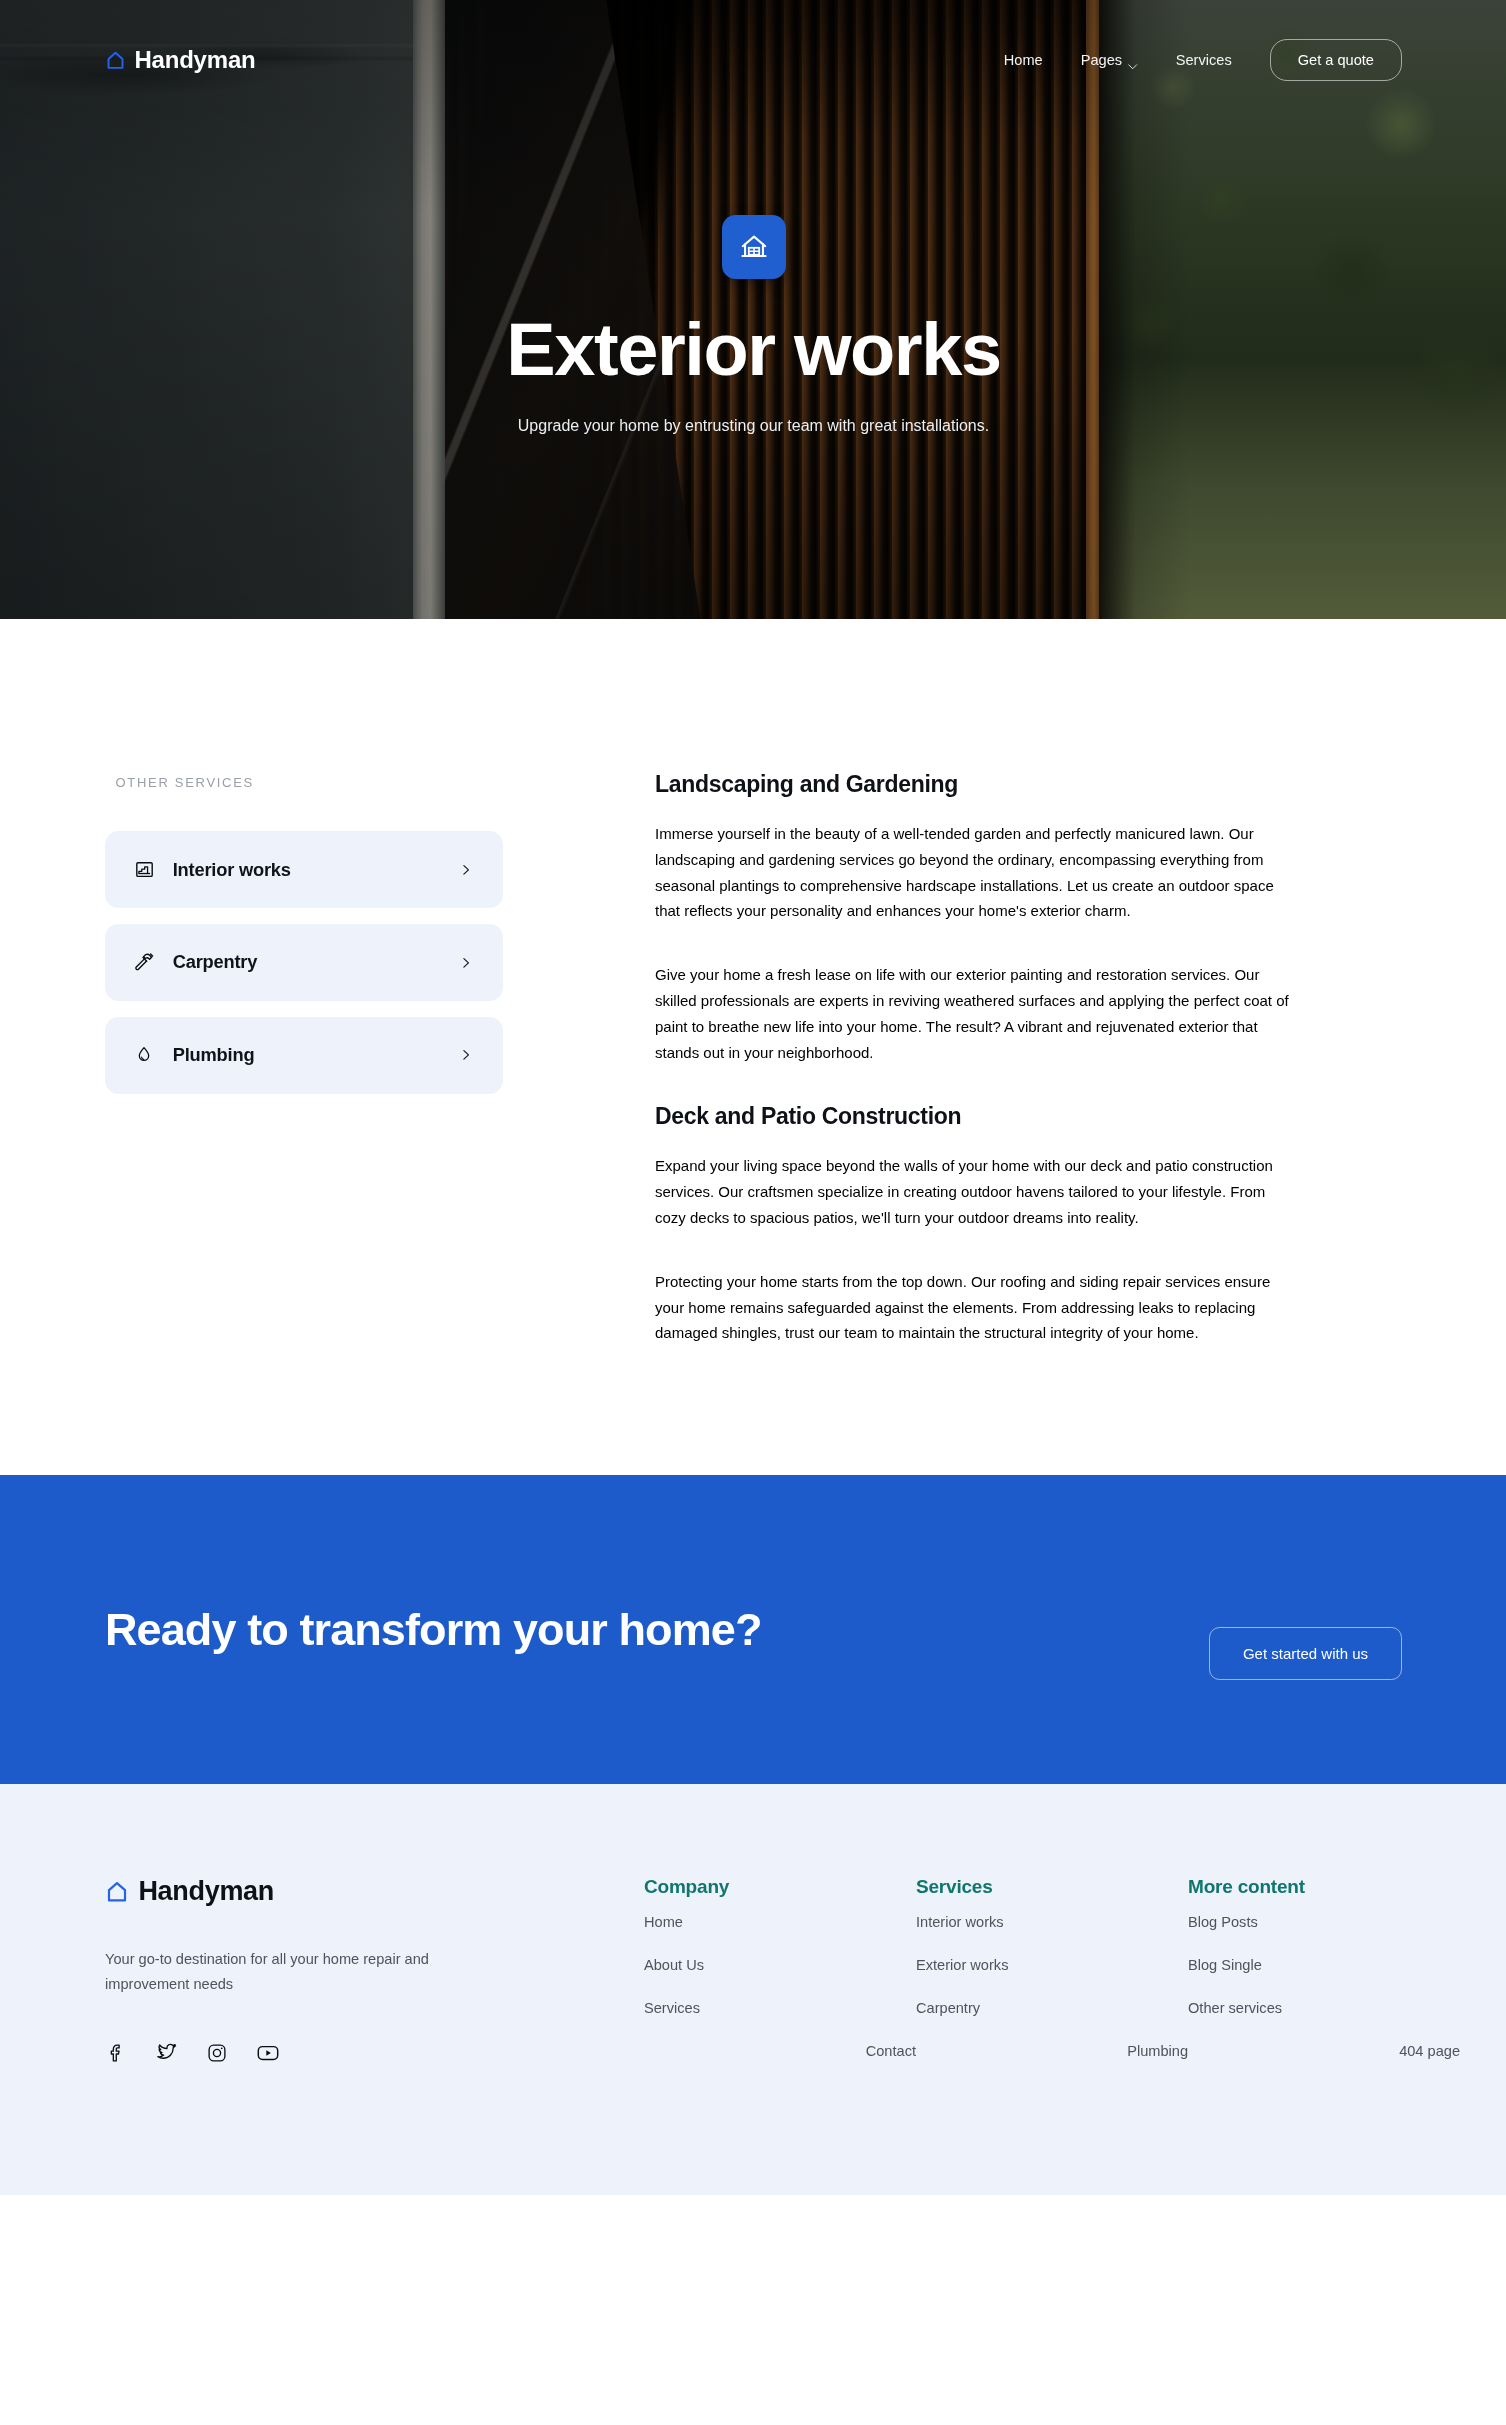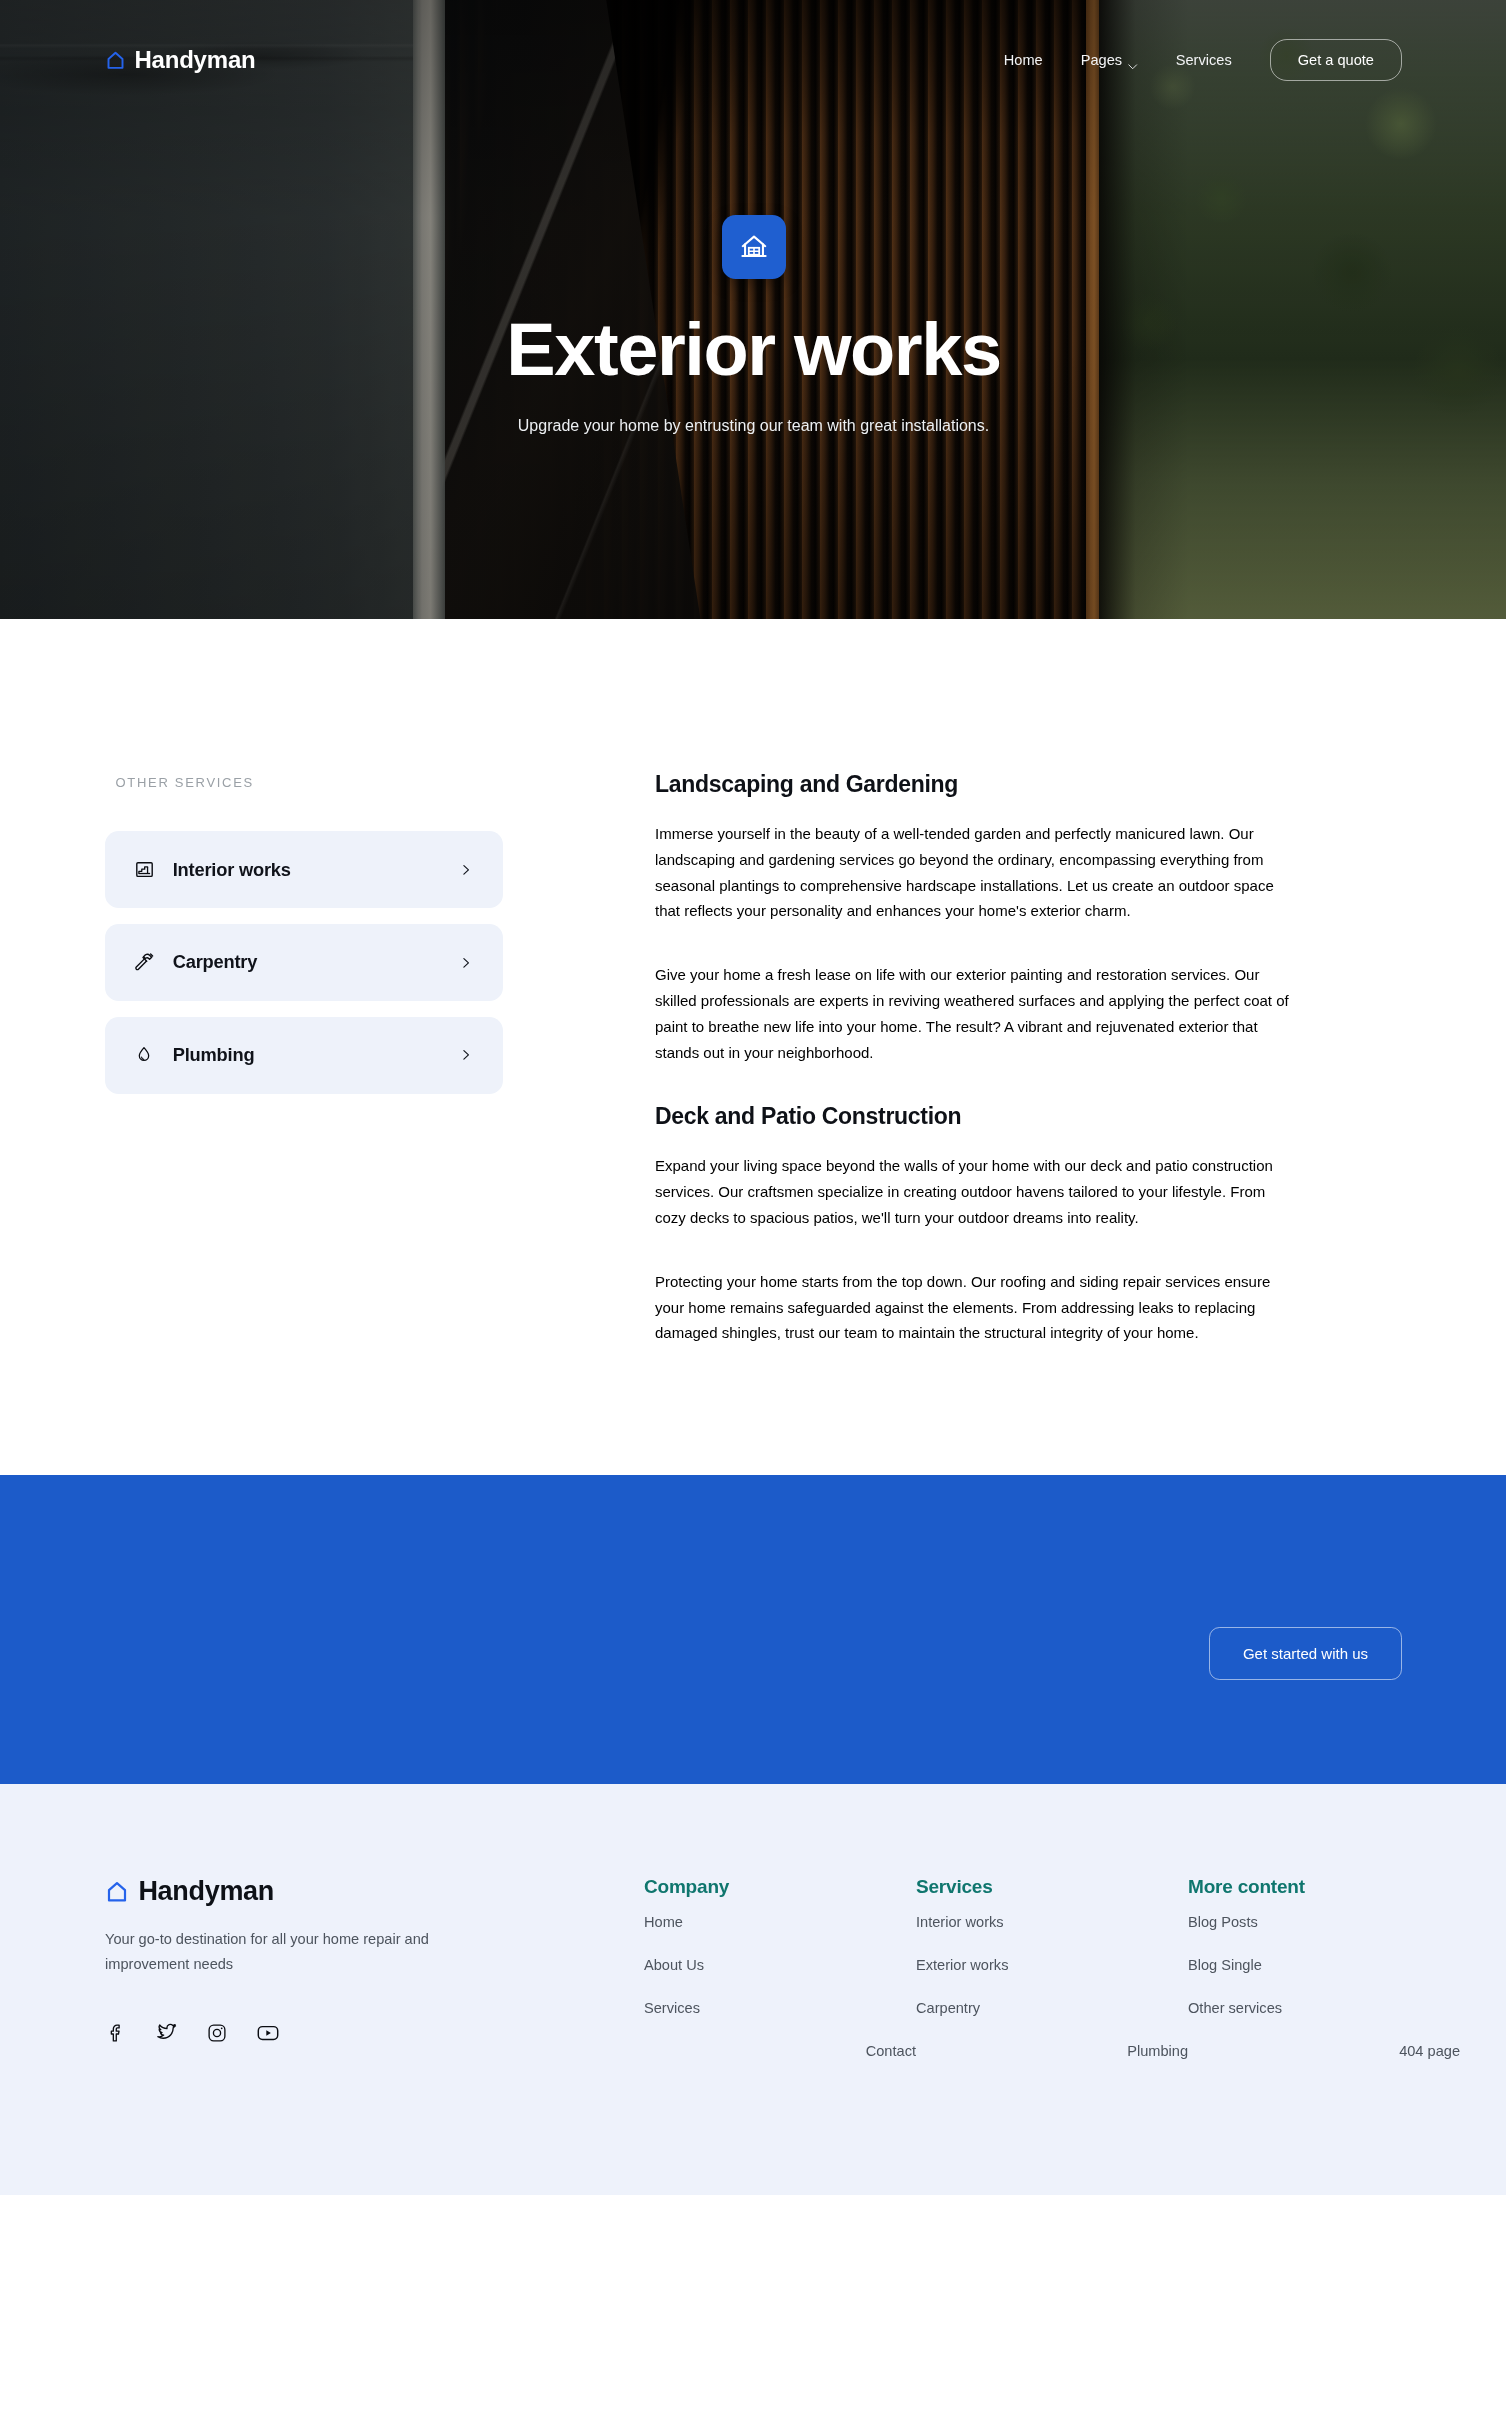--- a/index.html
+++ b/index.html
@@ -197,21 +197,21 @@
     white-space: nowrap;
     margin-top: 48px;
   }
 
   
   .footer { width: 1507px; min-height: 411px; background: #eef2fb; padding: 92px 105px 0 105px; display: flex; }
   .f-brandcol { width: 539px; flex: 0 0 539px; }
   .f-brand { display: flex; align-items: center; gap: 9.4px; }
   .f-brand-mark { width: 24px; height: 24px; display:block; }
   .f-brand-name { font-size: 27px; font-weight: 600; color: #0e1117; letter-spacing: -0.3px; }
-  .f-tag { margin-top: 20px; font-size: 14.6px; line-height: 1.73; color: #4d545e; max-width: 398px; }
+  .f-tag { margin-top: 40px; font-size: 14.6px; line-height: 1.73; color: #4d545e; max-width: 398px; }
   .f-social { margin-top: 43px; display: flex; align-items: center; gap: 28px; }
   .f-social svg { display: block; cursor: pointer; }
   .f-col { width: 272px; flex: 0 0 272px; }
   .f-col-title { font-size: 19px; font-weight: 700; color: #0f766e; letter-spacing: -0.2px; margin-bottom: 16px; }
   .f-link { display: block; font-size: 14.6px; color: #4d545e; margin-bottom: 27px; cursor: pointer; }
   .f-link:last-child { margin-bottom: 14px; text-align: right; }
 </style>
 </head>
 <body>
 
@@ -336,20 +336,21 @@
     <h2 class="sec-title">Deck and Patio Construction</h2>
     <p class="sec-body">Expand your living space beyond the walls of your home with our deck and patio construction services. Our craftsmen specialize in creating outdoor havens tailored to your lifestyle. From cozy decks to spacious patios, we'll turn your outdoor dreams into reality.</p>
 
     <p class="sec-body last">Protecting your home starts from the top down. Our roofing and siding repair services ensure your home remains safeguarded against the elements. From addressing leaks to replacing damaged shingles, trust our team to maintain the structural integrity of your home.</p>
   </div>
 </section>
 
 <div class="content-spacer"></div>
 
 <section class="cta">
+  <h2 class="cta-title">Ready to transform your home?</h2>
   <button class="cta-btn">Get started with us</button>
 </section>
 
 <footer class="footer">
 
   <div class="f-brandcol">
     <div class="f-brand">
       <span class="f-brand-mark">
         <svg width="24" height="24" viewBox="0 0 24 24" fill="none">
           <path d="M12 3.2 20 10.2V20.4H4V10.2L12 3.2Z" stroke="#2563eb" stroke-width="2.2" stroke-linejoin="round" stroke-linecap="round"></path>

